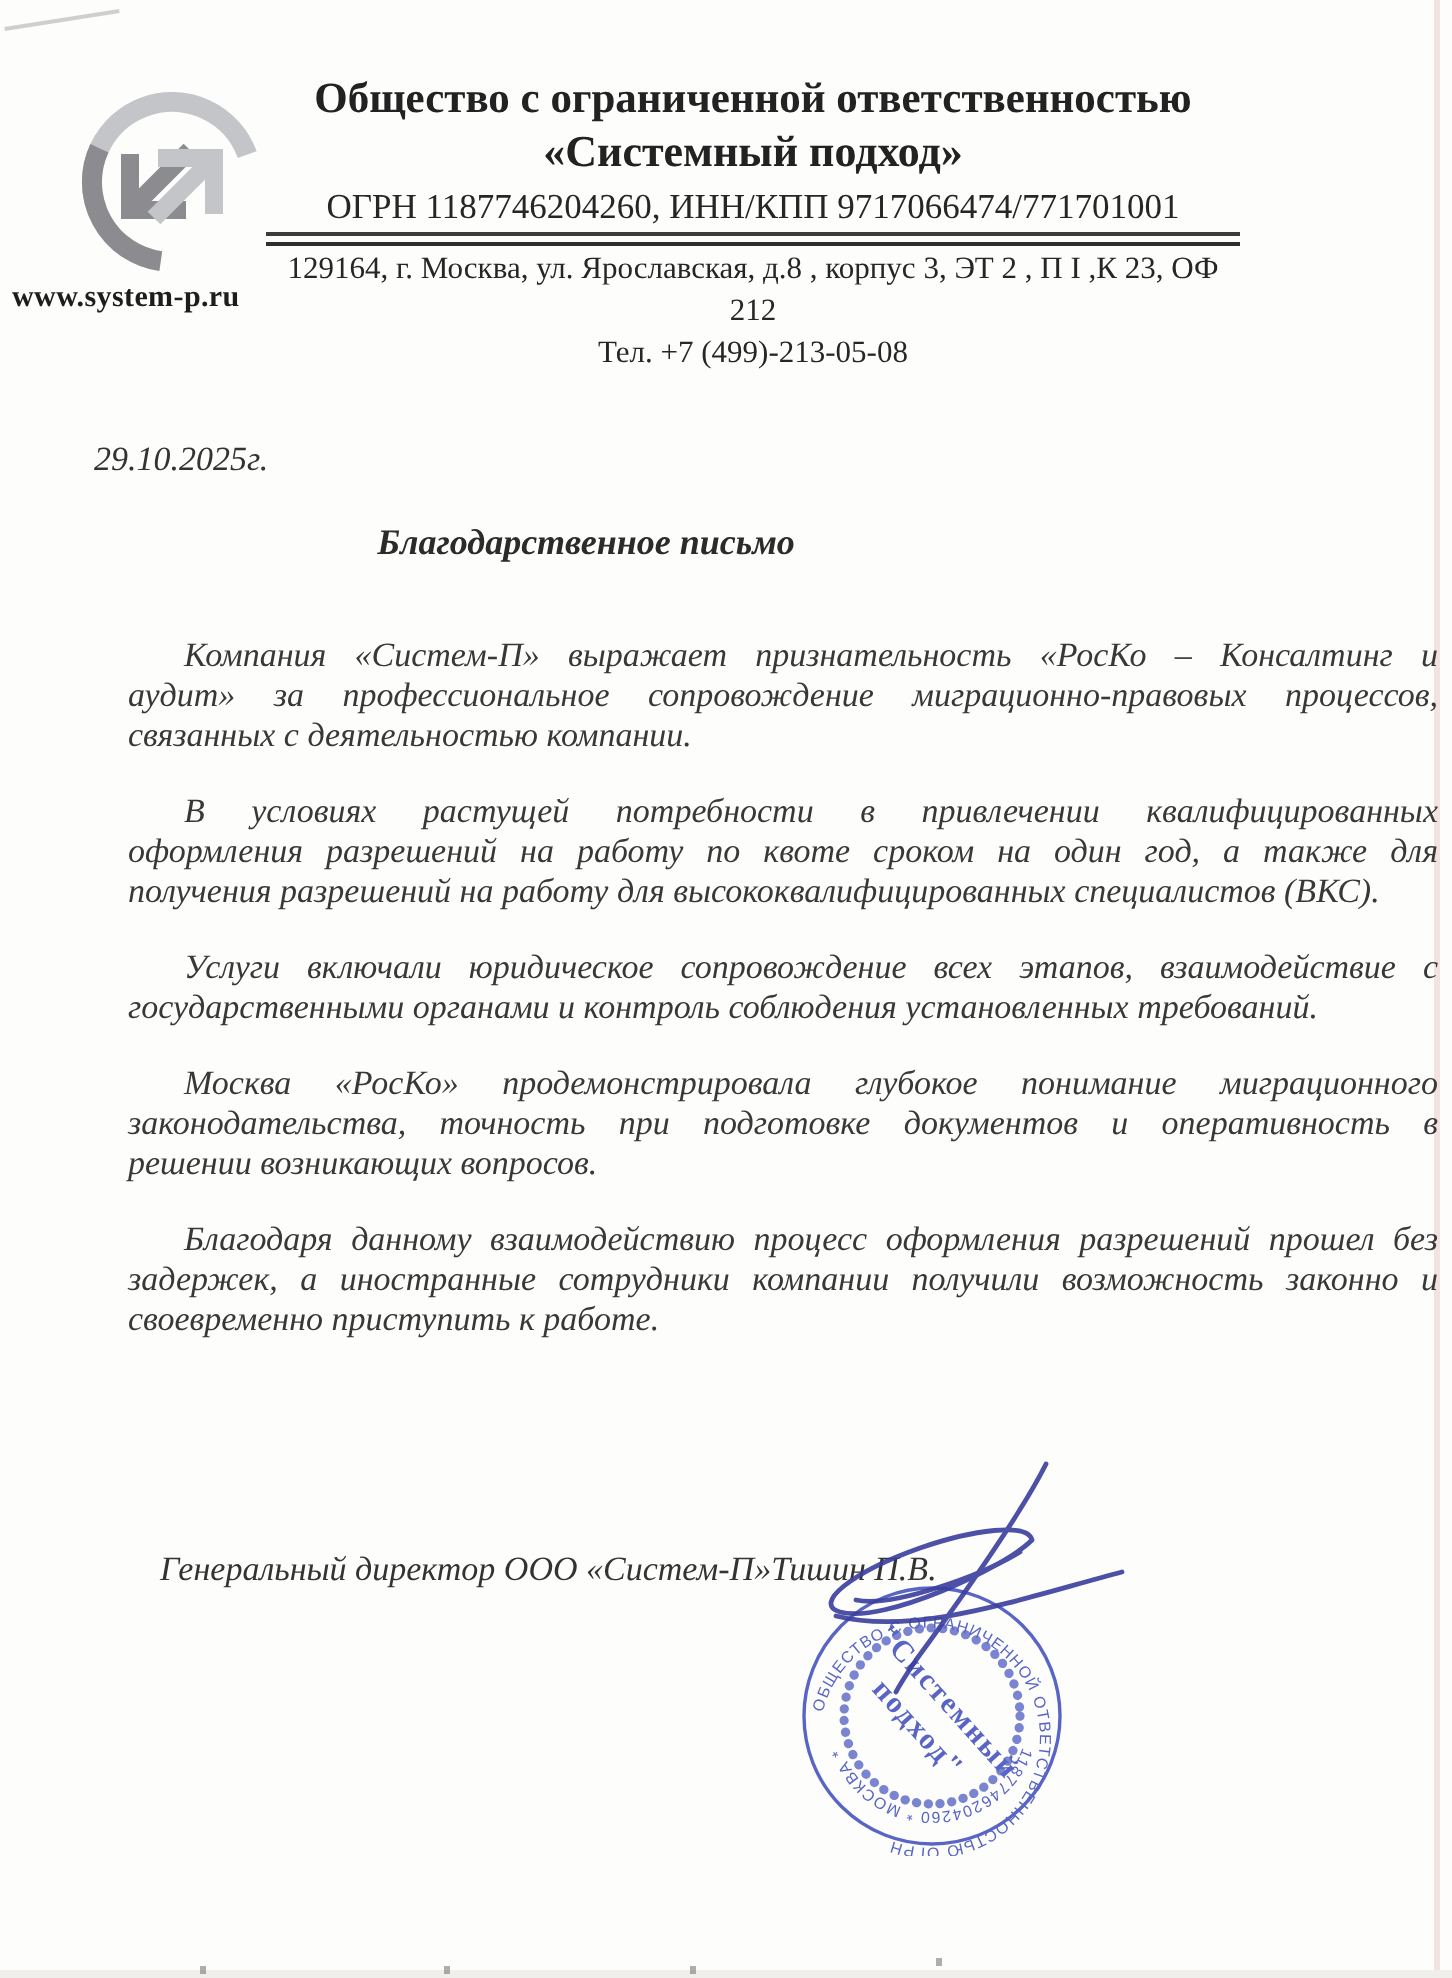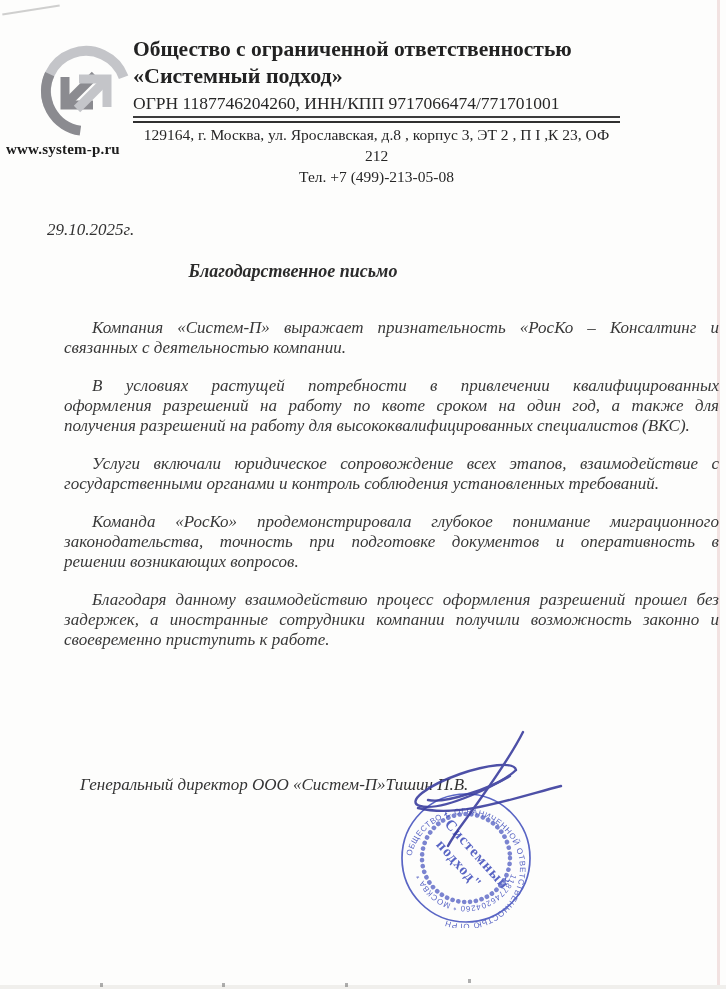--- a/index.html
+++ b/index.html
@@ -12,21 +12,21 @@
   .edge-line-right{position:absolute;top:0;right:6px;width:3px;height:100%;
     background:rgba(224,186,186,.4);}
   .corner-scratch{position:absolute;top:9px;left:2px;width:58px;height:2px;
     background:rgba(150,150,150,.45);transform:rotate(-9deg);}
   .bottom-strip{position:absolute;bottom:0;left:0;width:100%;height:4px;background:#f0efec;}
   .speck{position:absolute;width:3px;height:4px;background:rgba(110,110,110,.55);}
   
   .logo{position:absolute;left:36px;top:42px;width:100px;height:100px;}
   .site-url{position:absolute;left:6px;top:141px;font-weight:bold;font-size:15px;
     color:#1d1d1d;letter-spacing:.2px;}
-  .head-text{position:absolute;left:133px;top:36px;width:487px;text-align:left;}
+  .head-text{position:absolute;left:133px;top:36px;width:487px;text-align:center;}
   .org-type{font-weight:bold;font-size:21.5px;line-height:26px;color:#222;}
   .org-name{font-weight:bold;font-size:22px;line-height:27px;color:#222;}
   .reg-line{font-size:17.5px;line-height:22px;margin-top:3px;color:#262626;}
   .rule-double{position:absolute;left:133px;top:116px;width:487px;height:3px;
     border-top:2px solid #3c3c3c;border-bottom:2px solid #2f2f2f;}
   .addr-block{position:absolute;left:133px;top:124px;width:487px;text-align:center;
     font-size:15.5px;line-height:21px;color:#262626;}
   
   .date{position:absolute;left:47px;top:220px;font-style:italic;font-size:17px;color:#333;}
   .title{position:absolute;left:0;top:261px;width:586px;text-align:center;
@@ -79,33 +79,34 @@
   <div class="addr-block">
     <div>129164, г. Москва, ул. Ярославская, д.8 , корпус 3, ЭТ 2 , П  I ,К 23, ОФ 212</div>
     <div>Тел. +7 (499)-213-05-08</div>
   </div>
 
   <div class="date">29.10.2025г.</div>
   <div class="title">Благодарственное письмо</div>
   <div class="body">
       <div class="para">
         <div class="line first">Компания «Систем-П» выражает признательность «РосКо – Консалтинг и</div>
+        <div class="line">аудит» за профессиональное сопровождение миграционно-правовых процессов,</div>
         <div class="line last">связанных с деятельностью компании.</div>
       </div>
       <div class="para">
         <div class="line first">В условиях растущей потребности в привлечении квалифицированных</div>
         <div class="line">оформления разрешений на работу по квоте сроком на один год, а также для</div>
         <div class="line last">получения разрешений на работу для высококвалифицированных специалистов (ВКС).</div>
       </div>
       <div class="para">
         <div class="line first">Услуги включали юридическое сопровождение всех этапов, взаимодействие с</div>
         <div class="line last">государственными органами и контроль соблюдения установленных требований.</div>
       </div>
       <div class="para">
-        <div class="line first">Команда «РосКо» продемонстрировала глубокое понимание миграционного</div>
+        <div class="line first">Москва «РосКо» продемонстрировала глубокое понимание миграционного</div>
         <div class="line">законодательства, точность при подготовке документов и оперативность в</div>
         <div class="line last">решении возникающих вопросов.</div>
       </div>
       <div class="para">
         <div class="line first">Благодаря данному взаимодействию процесс оформления разрешений прошел без</div>
         <div class="line">задержек, а иностранные сотрудники компании получили возможность законно и</div>
         <div class="line last">своевременно приступить к работе.</div>
       </div>
     </div>
 

